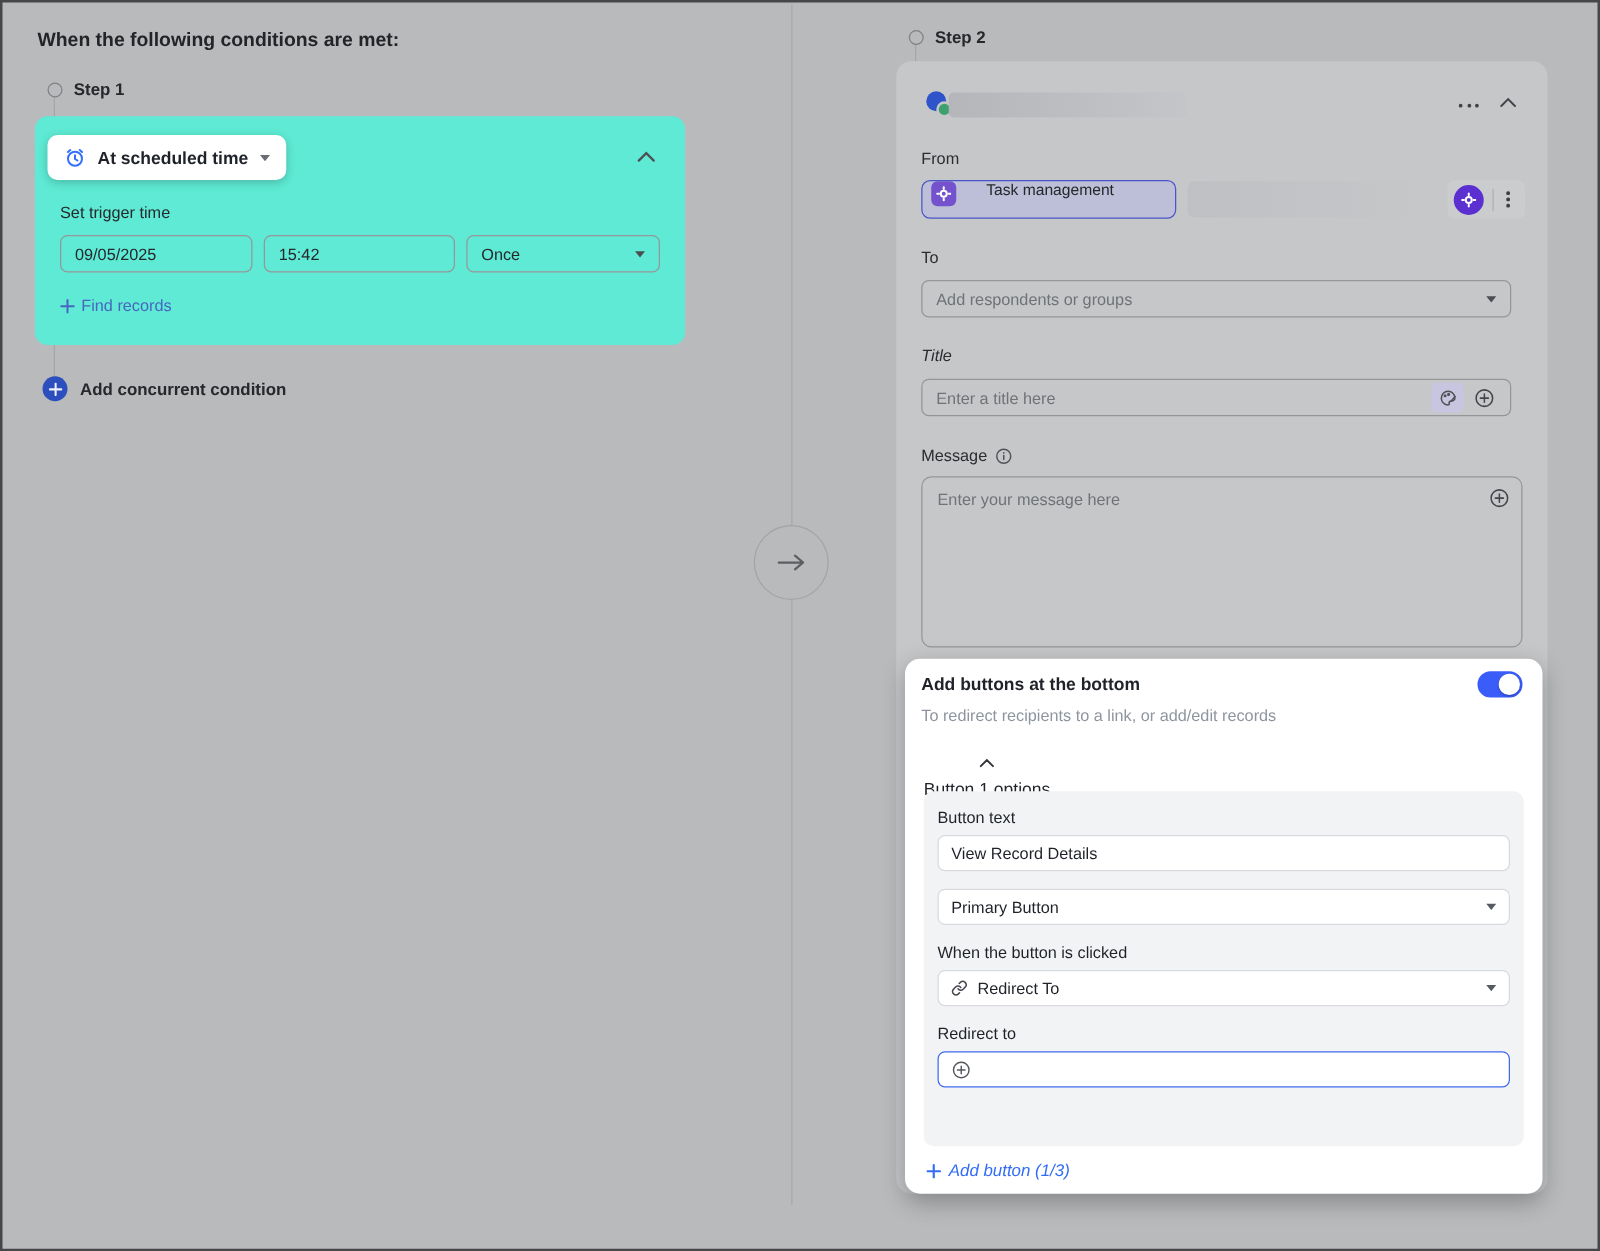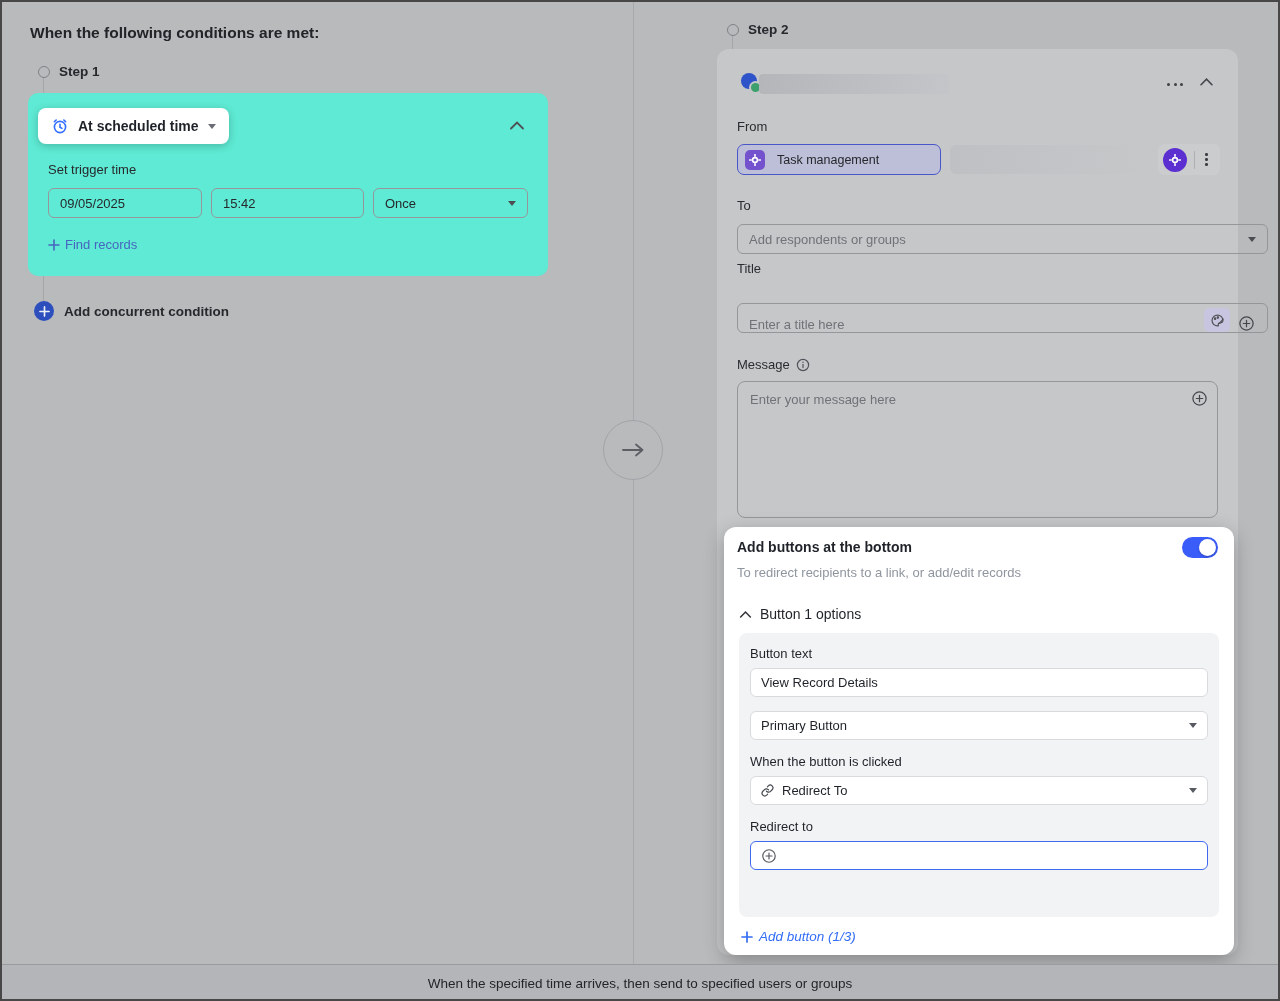--- a/index.html
+++ b/index.html
@@ -49,37 +49,37 @@
   .logo-wrap { position:absolute; left:24px; top:24px; width:22px; height:22px; }
   .logo-blue { position:absolute; left:0; top:0; width:16px; height:16px; border-radius:50%; background:#2f54c9; }
   .logo-green { position:absolute; left:10px; top:10px; width:9px; height:9px; border-radius:50%; background:#3da06d; box-shadow:0 0 0 2px #c6c7c9; }
   .redacted { border-radius:4px; }
   .red1 { position:absolute; left:42px; top:25px; width:190px; height:20px; background:linear-gradient(90deg,#b5b6b9,#c4c5c8); }
   .red2 { position:absolute; left:233px; top:96px; width:200px; height:29px; border-radius:6px; background:linear-gradient(90deg,#bfc0c3,#c6c7c9); }
   .icon-btn { cursor:pointer; display:flex; align-items:center; justify-content:center; }
   .r-label { font-size:13px; font-weight:500; color:#2a2c30; }
   .task-btn {
     position:absolute; left:20px; top:95px; width:204px; height:31px; border-radius:7px;
-    border:1.5px solid #4a55c8; background:#bdbfd8; display:flex; align-items:center; gap:12px; padding:0 7px; cursor:pointer;
+    border:1.5px solid #4a55c8; background:#bdbfd8; display:flex; align-items:flex-start; gap:24px; padding:0 7px; cursor:pointer;
   }
   .task-icon { width:20px; height:20px; border-radius:5px; background:#7452cd; display:flex; align-items:center; justify-content:center; flex:none; }
   .task-btn .txt { font-size:12.5px; font-weight:500; color:#25272b; }
   .icon-group {
     position:absolute; left:441px; top:95px; width:62px; height:31px; border-radius:6px; background:#cbccce;
     display:flex; align-items:center; padding:0 5px;
   }
   .purple-circle { width:24px; height:24px; border-radius:50%; background:#5b2fd0; display:flex; align-items:center; justify-content:center; flex:none; cursor:pointer; }
   .vsep { width:1px; height:18px; background:#aeafb2; margin:0 7px; }
   .kebab { display:flex; flex-direction:column; gap:2.5px; cursor:pointer; padding:3px; }
   .kebab i { width:2.5px; height:2.5px; border-radius:50%; background:#3c3e42; }
   .dots3 { display:flex; gap:3.5px; cursor:pointer; padding:4px; }
   .dots3 i { width:3px; height:3px; border-radius:50%; background:#3f4145; }
 
   .r-field {
-    position:absolute; left:20px; width:531px; height:30px; border:1px solid #95969a; border-radius:6px;
+    position:absolute; left:20px; width:472px; height:30px; border:1px solid #95969a; border-radius:6px;
     display:flex; align-items:center; padding:0 11px; background:transparent; cursor:pointer;
   }
   .placeholder { font-size:13px; color:#6f7277; }
   .r-field.spread { justify-content:space-between; }
   .r-input { flex:1; border:none; outline:none; background:transparent; font-size:13px; color:#26282c; font-family:"Liberation Sans",sans-serif; min-width:0; }
   .r-input::placeholder { color:#6f7277; opacity:1; }
   .palette-chip { width:26px; height:24px; border-radius:5px; background:#c7c5e0; display:flex; align-items:center; justify-content:center; flex:none; cursor:pointer; }
   .msg-area { position:absolute; left:20px; top:332px; width:481px; height:137px; border:1px solid #95969a; border-radius:8px; }
   .msg-area textarea {
     width:100%; height:100%; border:none; outline:none; background:transparent; resize:none;
@@ -89,21 +89,21 @@
 
   
   .panel {
     left:722px; top:525px; width:510px; height:428px; background:#fff; border-radius:12px; z-index:3;
     box-shadow:0 6px 20px rgba(0,0,0,.28);
   }
   .panel-heading { position:absolute; left:13px; top:12px; font-size:14px; font-weight:600; color:#1f2329; }
   .toggle { position:absolute; right:16px; top:10px; width:36px; height:21px; border-radius:11px; background:#3a5cf8; cursor:pointer; }
   .toggle .knob { position:absolute; right:2px; top:2px; width:17px; height:17px; border-radius:50%; background:#fff; box-shadow:0 1px 2px rgba(0,0,0,.25); }
   .panel-sub { position:absolute; left:13px; top:38px; font-size:13px; color:#8f959e; }
-  .collapse-row { position:absolute; left:15px; top:79px; display:flex; align-items:center; gap:8px; cursor:pointer; }
+  .collapse-row { position:absolute; left:15px; top:79px; display:flex; align-items:center; gap:8px; cursor:pointer;flex-direction:column; }
   .collapse-row .txt { font-size:14px; font-weight:500; color:#1f2329; }
   .graybox { position:absolute; left:15px; top:106px; width:480px; height:284px; background:#f2f3f5; border-radius:8px; padding:13px 11px; }
   .g-label { font-size:13px; color:#1f2329; margin-bottom:7px; }
   .g-field {
     width:100%; height:29px; border:1px solid #d8dade; border-radius:6px; background:#fff;
     display:flex; align-items:center; padding:0 10px; margin-bottom:14px; font-size:13px; color:#1f2329;
   }
   .g-field.sel { justify-content:space-between; cursor:pointer; }
   .g-field input { flex:1; border:none; outline:none; font-size:13px; color:#1f2329; font-family:"Liberation Sans",sans-serif; background:transparent; min-width:0; }
   .g-field input::placeholder { color:#8f959e; opacity:1; }
@@ -232,22 +232,22 @@
           <i></i>
         </span>
     </div>
 
     <div class="abs r-label" style="left:20px; top:149px;">To</div>
     <div class="r-field spread" style="top:175px;">
       <span class="placeholder">Add respondents or groups</span>
       <span class="caret"></span>
     </div>
 
-    <div class="abs r-label" style="left:20px; top:212px;">Title</div>
-    <div class="r-field" style="top:254px; gap:8px; padding-right:12px;align-items:flex-end;">
+    <div class="abs r-label" style="left:20px; top:228px;font-style:italic;">Title</div>
+    <div class="r-field" style="top:254px; gap:8px; padding-right:12px;">
       <input class="r-input" placeholder="Enter a title here" style="">
       <span class="palette-chip">
         <svg width="15" height="15" viewBox="0 0 16 16" fill="none" stroke="#4f5156" stroke-width="1.3" stroke-linecap="round">
           <path d="M8 2.2a5.8 5.8 0 1 0 0 11.6c.9 0 1.2-.6.9-1.3-.3-.8 0-1.6.9-1.8l2.4-.5c.9-.2 1.6-.9 1.6-2.2C13.8 4.6 11.2 2.2 8 2.2z"></path>
           <circle cx="5.4" cy="6" r="0.7" fill="#4f5156"></circle>
             <circle cx="8.4" cy="4.8" r="0.7" fill="#4f5156"></circle>
           <path d="M10.2 10.8 14 6.6"></path>
         </svg>
       </span>
       <svg class="icon-btn" width="17" height="17" viewBox="0 0 18 18" fill="none" stroke="#44464b" stroke-width="1.3" stroke-linecap="round">
@@ -320,17 +320,14 @@
     </div>
 
     <div class="add-btn-link">
       <svg width="12" height="12" viewBox="0 0 12 12" stroke="#336df5" stroke-width="1.7" stroke-linecap="round">
           <path d="M6 1v10M1 6h10"></path>
         </svg>
       <span>Add button (1/3)</span>
     </div>
   </div>
 
-  <div class="abs footer">
-    <span>When the specified time arrives, then send to specified users or groups</span>
-  </div>
 
 </div>
 
 </body></html>

